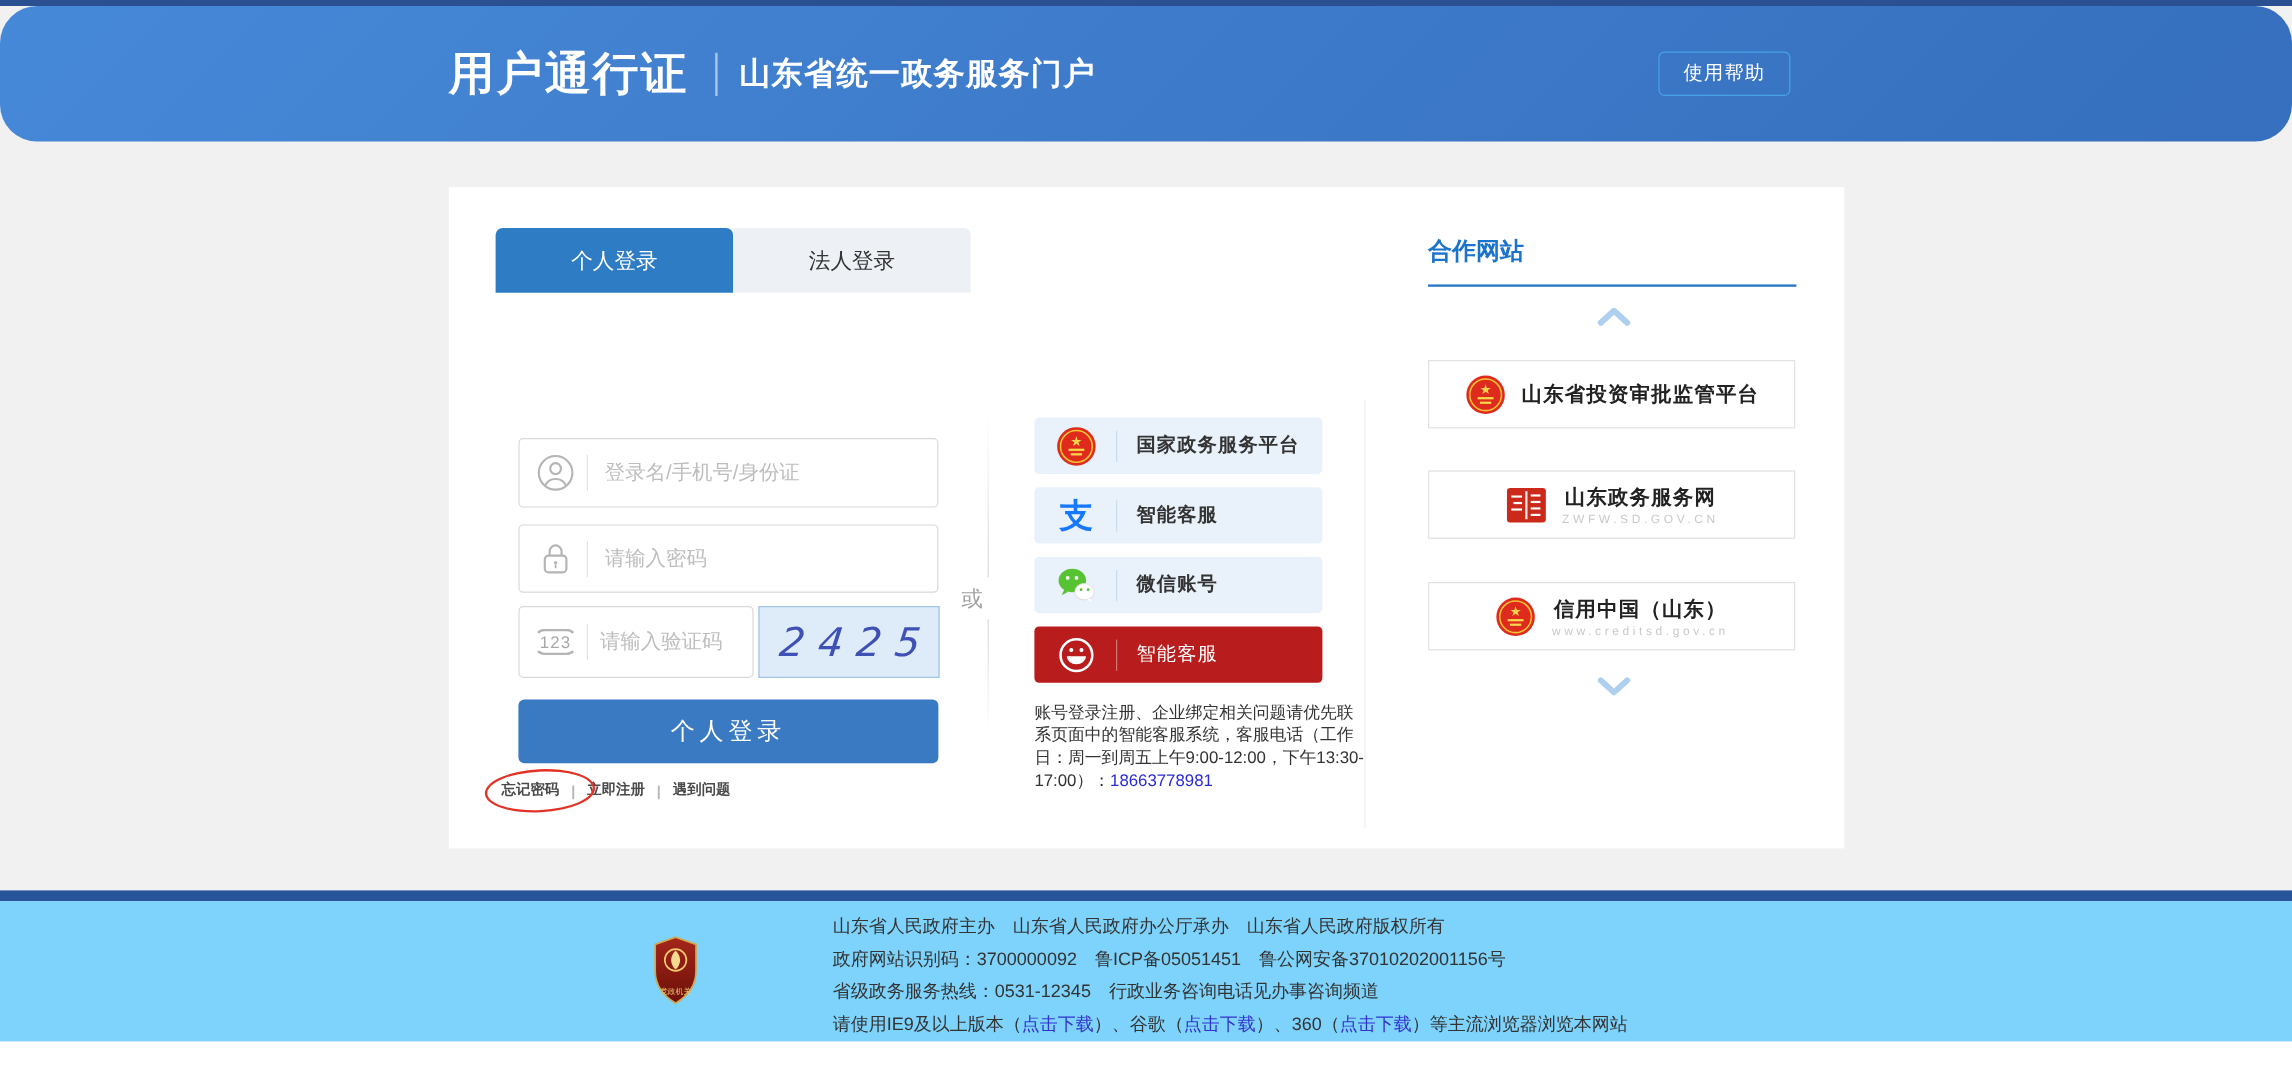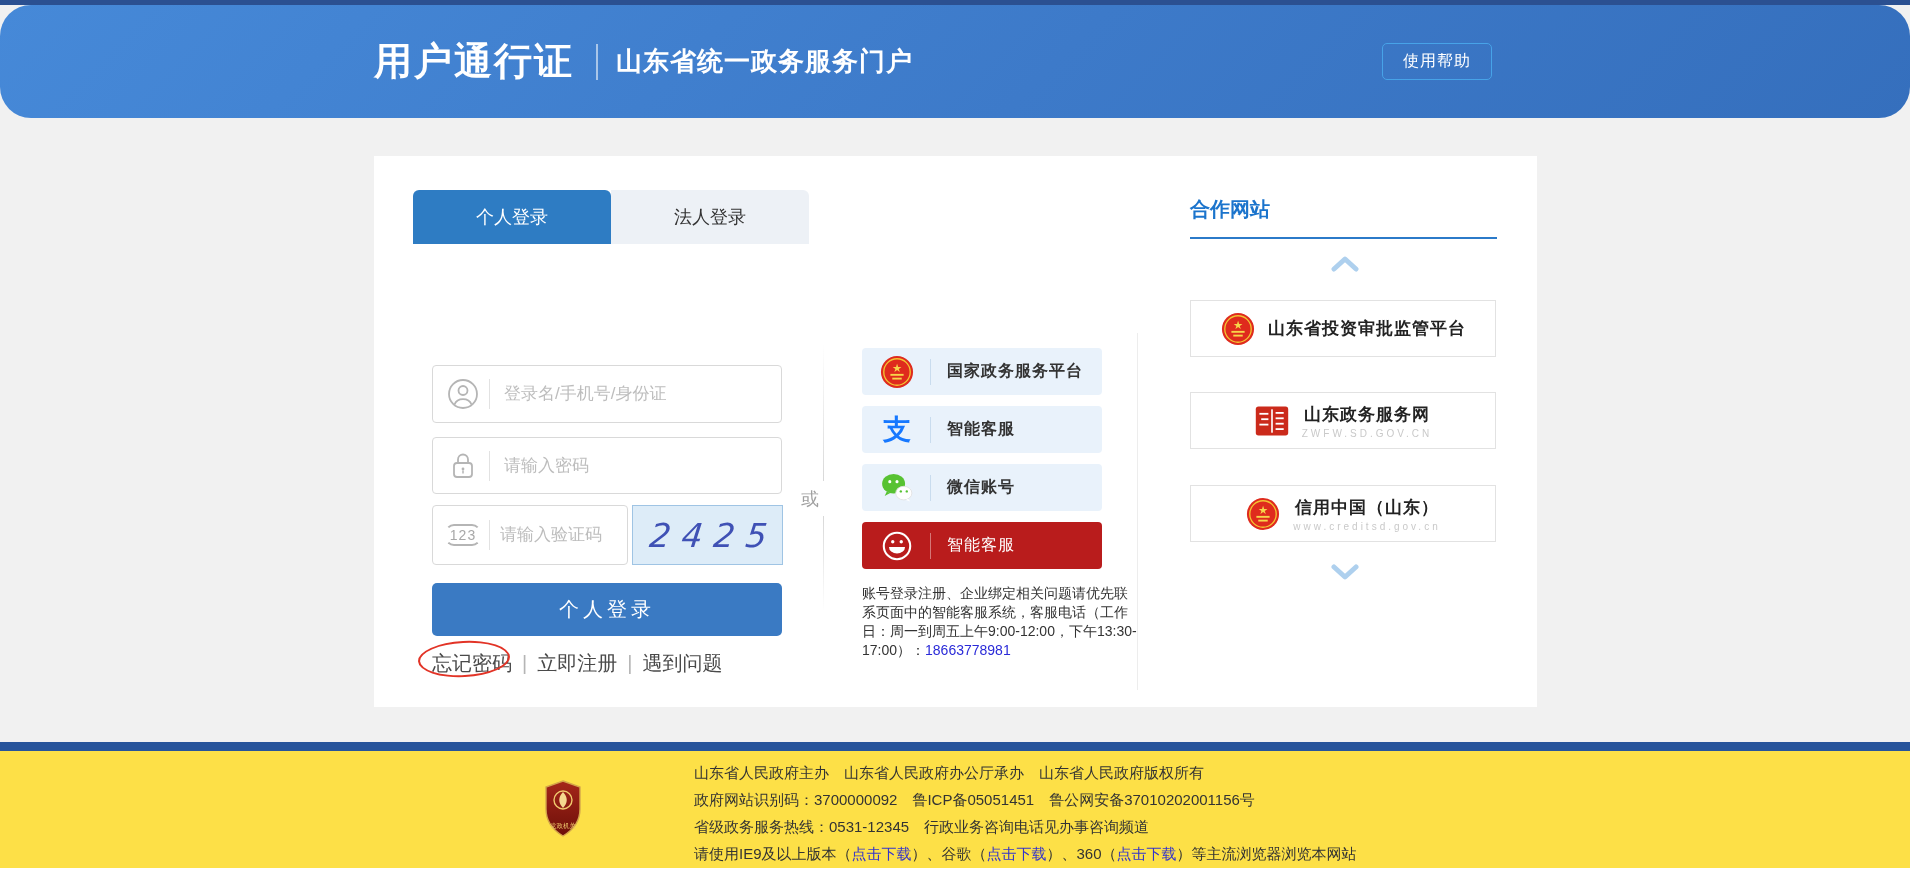--- a/index.html
+++ b/index.html
@@ -55,22 +55,22 @@
   .captcha-img { position:absolute; left:258px; top:349px; width:151px; height:60px;
                  background:#ddecf8; border:1px solid #9fc4e4; display:flex; align-items:center;
                  justify-content:center; cursor:pointer; }
   .captcha-text { font-size:33px; color:#3f51b5; font-style:italic; letter-spacing:11px;
                   padding-left:12px; transform:skewX(-7deg); font-family:"DejaVu Sans",sans-serif; }
 
   .submit-btn { position:absolute; left:58px; top:427px; width:350px; height:53px; background:#3a7ac3;
                 border:none; border-radius:5px; color:#fff; font-size:20px; letter-spacing:4px;
                 cursor:pointer; font-family:inherit; }
 
-  .links-row { position:absolute; left:58px; top:494px; display:flex; align-items:center;
-               font-size:20px; color:#4a4a4a; }
+  .links-row { position:absolute; left:44px; top:494px; display:flex; align-items:center;
+               font-size:12px; color:#4a4a4a;font-weight:bold; }
   .link { cursor:pointer; }
   .link-sep { color:#b5b5b5; margin:0 10px; }
   .forgot-wrap { position:relative; }
   .red-circle { position:absolute; left:-14px; top:-9px; width:92px; height:36px;
                 border:2.5px solid #e23326; border-radius:50%; transform:rotate(-3deg); pointer-events:none; }
 
   .or-line { position:absolute; left:449px; width:1px; }
   .or-seg1 { top:187px; height:138px; background:linear-gradient(180deg,rgba(216,216,216,0),#d8d8d8); }
   .or-seg2 { top:360px; height:96px; background:linear-gradient(180deg,#d8d8d8,rgba(216,216,216,0)); }
   .or-label { position:absolute; left:421px; top:331px; width:30px; text-align:center;
@@ -104,21 +104,21 @@
   .pc-0 { top:144px; } .pc-1 { top:236px; } .pc-2 { top:329px; }
   .pc-icon { width:36px; height:36px; margin-right:12px; flex:none; display:flex;
              align-items:center; justify-content:center; }
   .pc-text { display:flex; flex-direction:column; align-items:center; }
   .pc-name { font-size:17px; font-weight:bold; color:#222;
              font-family:"Liberation Serif","DejaVu Serif",serif; letter-spacing:1px; }
   .pc-sub { font-size:10px; color:#c9c9c9; letter-spacing:3px; margin-top:2px; }
 
   
   .footer-bar { position:absolute; left:0; top:742px; width:100%; height:9px; background:#27549b; }
-  .footer { position:absolute; left:0; top:751px; width:100%; height:117px; background:#fde047; }
+  .footer { position:absolute; left:0; top:751px; width:100%; height:117px; background:#7dd3fc; }
   .footer-white { position:absolute; left:0; top:868px; width:100%; height:23px; background:#fff; }
   .gov-badge { position:absolute; left:543px; top:29px; width:40px; height:57px; }
   .footer-text { position:absolute; left:694px; top:8px; font-size:15px; color:#333; line-height:27px; }
   .dl-link { color:#3333cc; cursor:pointer; }
 </style>
 </head>
 <body>
 
 <div class="page">
 

